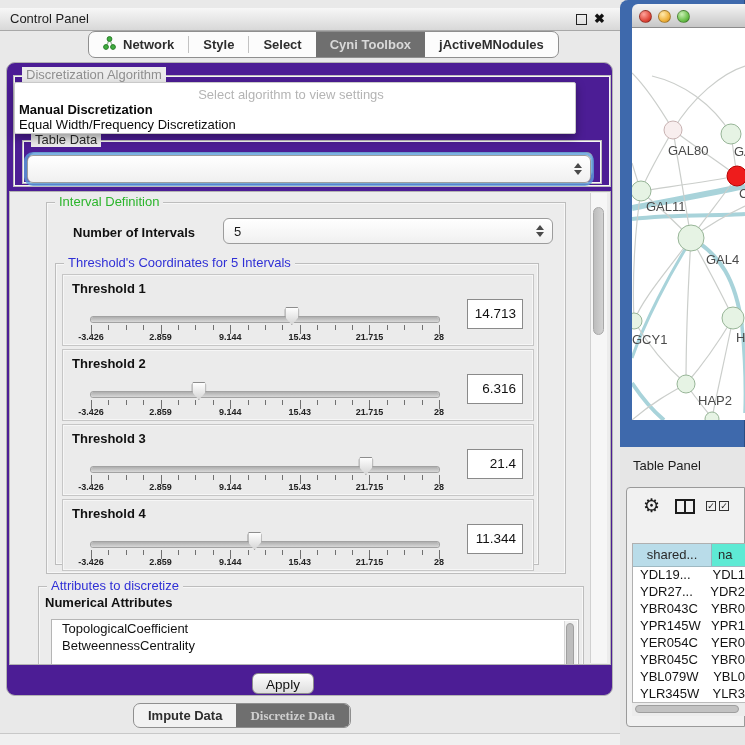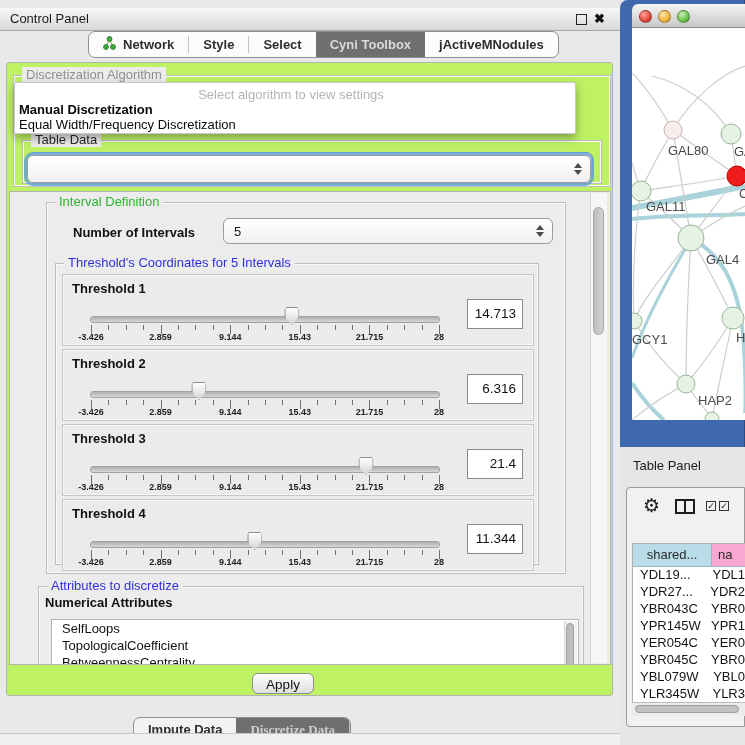--- a/index.html
+++ b/index.html
@@ -17,21 +17,21 @@
 
   
   .toptabs{position:absolute;left:88px;top:31px;height:25px;display:flex;align-items:stretch;
     background:#fcfcfc;border:1px solid #8f8f8f;border-radius:7px;overflow:hidden;}
   .ttab{display:flex;align-items:center;padding:0 14px;font-size:13px;font-weight:bold;color:#2e2e2e;white-space:nowrap;}
   .ttab.sel{background:#6f6f6f;color:#d9d9d9;}
   .tsep{width:1px;background:#c3c3c3;margin:4px 0;}
   .net-ic{margin-right:7px;}
 
   .panel-body{position:absolute;left:6px;top:62px;width:607px;height:634px;
-    background:#bef264;border:1px solid #b3b3b3;border-radius:3px;box-sizing:border-box;}
+    background:#4c1d95;border:1px solid #b3b3b3;border-radius:9px;box-sizing:border-box;}
 
   .group{position:absolute;border:1px solid #bdbdbd;box-shadow:0 0 0 1px #f7f7f7 inset;}
   .group>.glabel{position:absolute;top:-9px;left:8px;background:#ececec;padding:0 4px;font-size:13px;}
   .glabel.gray{color:#8f8f8f;}
   .glabel.green{color:#2cb52c;}
   .glabel.blue{color:#3030d6;}
   .glabel.dark{color:#2a2a2a;}
 
   .combo{position:absolute;box-sizing:border-box;background:linear-gradient(#ffffff,#f0f0f0);
     border:1px solid #9c9c9c;border-radius:6px;font-size:13px;color:#1a1a1a;}
@@ -84,21 +84,21 @@
   .list-vscroll{position:absolute;right:1px;top:1px;width:12px;bottom:1px;background:#f2f2f2;border-left:1px solid #d8d8d8;}
   .list-vscroll .thumbv{position:absolute;left:1px;top:2px;width:8px;height:46px;border-radius:4px;
     background:#bdbdbd;border:1px solid #a0a0a0;box-sizing:border-box;}
 
   .apply-btn{position:absolute;left:245px;top:610px;width:62px;height:21px;border-radius:6px;
     background:linear-gradient(#fefefe,#dedede);border:1px solid #8d8d8d;box-sizing:border-box;
     font-size:13.5px;color:#111;text-align:center;line-height:19px;font-family:"Liberation Sans",sans-serif;}
 
   
   .bottomtabs{position:absolute;left:133px;top:703px;height:23px;display:flex;
-    background:#f2f2f2;border:1px solid #8f8f8f;border-radius:7px;overflow:hidden;margin-top:14px;}
+    background:#f2f2f2;border:1px solid #8f8f8f;border-radius:7px;overflow:hidden;}
   .btab{display:flex;align-items:center;padding:0 14px;font-size:13px;font-weight:bold;color:#2e2e2e;white-space:nowrap;}
   .btab.sel{background:#6f6f6f;color:#cfcfcf;font-family:Liberation Serif, serif;}
   .bsep{width:1px;background:#bdbdbd;}
   .bottom-strip{position:absolute;left:0;top:733px;width:620px;height:12px;background:#f0f0f0;border-top:1px solid #c8c8c8;}
 
   
   .net-frame{position:absolute;left:620px;top:0;width:125px;height:447px;background:#3e69ac;
     border-radius:8px 0 0 0;box-shadow:-1px 0 0 #2a4c82 inset;}
   .net-titlebar{position:absolute;left:12px;top:4px;width:113px;height:24px;border-radius:6px 0 0 0;
     background:linear-gradient(#f5f5f5,#c7c7c7);border-bottom:1px solid #8c8c8c;box-sizing:border-box;}
@@ -114,21 +114,21 @@
   .tp-gear{position:absolute;left:16px;top:6px;font-size:19px;color:#1c1c1c;}
   .tp-split{position:absolute;left:48px;top:11px;width:20px;height:15px;border:2px solid #1c1c1c;box-sizing:border-box;}
   .tp-split:after{content:"";position:absolute;left:7px;top:0;width:2px;height:11px;background:#1c1c1c;}
   .tp-check{position:absolute;top:13px;width:10px;height:10px;border:1.5px solid #333;box-sizing:border-box;
     font-size:9px;line-height:8px;text-align:center;color:#222;}
   .tp-table{position:absolute;left:5px;top:55px;width:114px;height:172px;background:#fff;border:1px solid #b0b0b0;
     box-sizing:border-box;overflow:hidden;}
   .tp-hrow{display:flex;height:22px;border-bottom:1px solid #9fb9c2;}
   .tp-h1{width:78px;background:#b9dce9;border-right:1px solid #9ab3bd;font-size:13px;color:#2a2a2a;
     text-align:center;line-height:22px;}
-  .tp-h2{flex:1;background:#f9a8d4;font-size:13px;color:#2a2a2a;line-height:22px;padding-left:6px;}
+  .tp-h2{flex:1;background:#5eead4;font-size:13px;color:#2a2a2a;line-height:22px;padding-left:6px;}
   .tp-row{display:flex;height:17px;font-size:13px;color:#141414;}
   .tp-c1{width:78px;padding-left:7px;box-sizing:border-box;}
   .tp-c2{flex:1;padding-left:6px;}
   .tp-hscroll{position:absolute;left:5px;top:214px;width:114px;height:13px;background:#ececec;border-top:1px solid #bbb;}
   .tp-hscroll .thumbh{position:absolute;left:3px;top:2px;width:104px;height:8px;border-radius:4px;
     background:#c2c2c2;border:1px solid #9e9e9e;box-sizing:border-box;}
 </style>
 </head>
 <body>
 
@@ -371,21 +371,20 @@
                 </div>
               <div class="valbox">11.344</div>
             </div>
           </div>
         </div>
 
         <div class="group" style="left:28px;top:394px;width:544px;height:120px;">
           <span class="glabel blue">Attributes to discretize</span>
           <span style="position:absolute;left:6px;top:8px;font-size:13px;font-weight:bold;color:#111;">Numerical Attributes</span>
           <div class="attr-list">
-            <div class="li">SelfLoops</div>
             <div class="li">TopologicalCoefficient</div>
             <div class="li">BetweennessCentrality</div>
             <div class="list-vscroll">
                 <div class="thumbv"></div>
               </div>
           </div>
         </div>
 
         <div class="vscroll">
           <div class="thumbv"></div>

